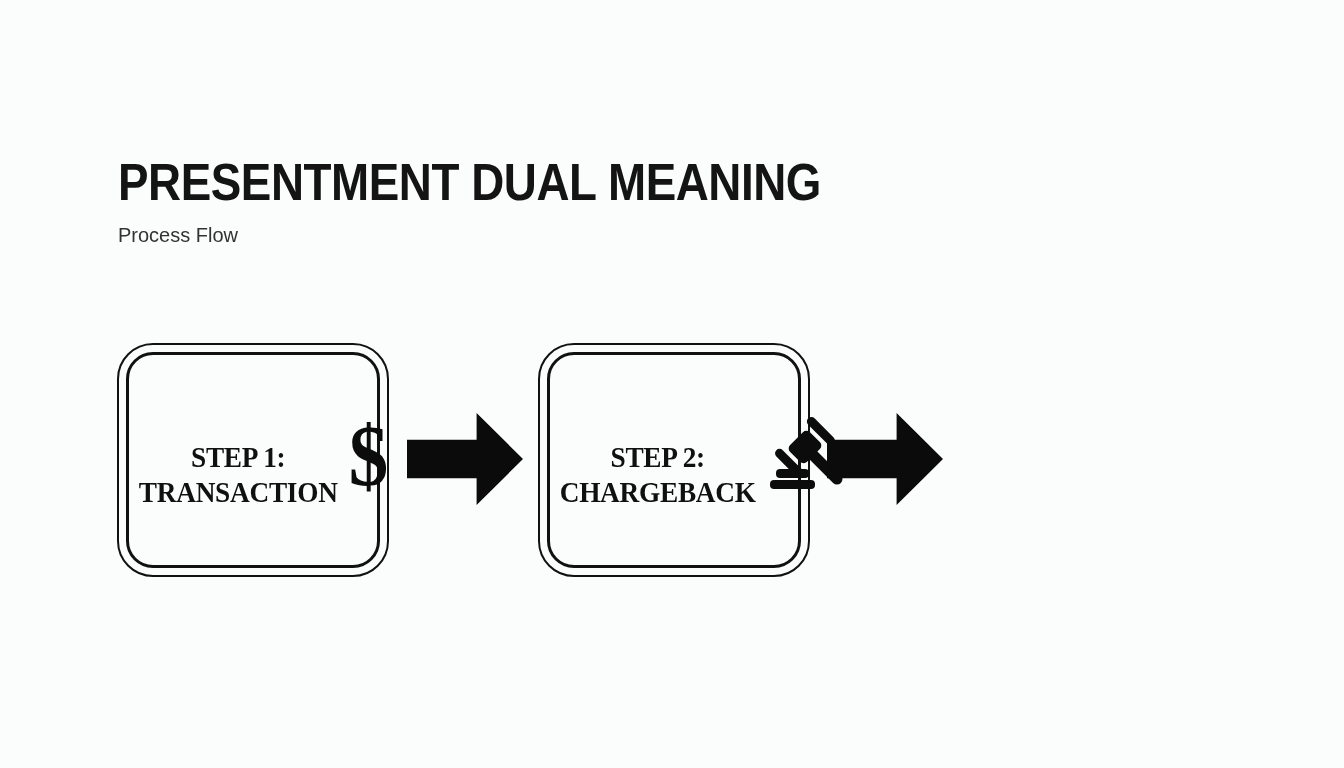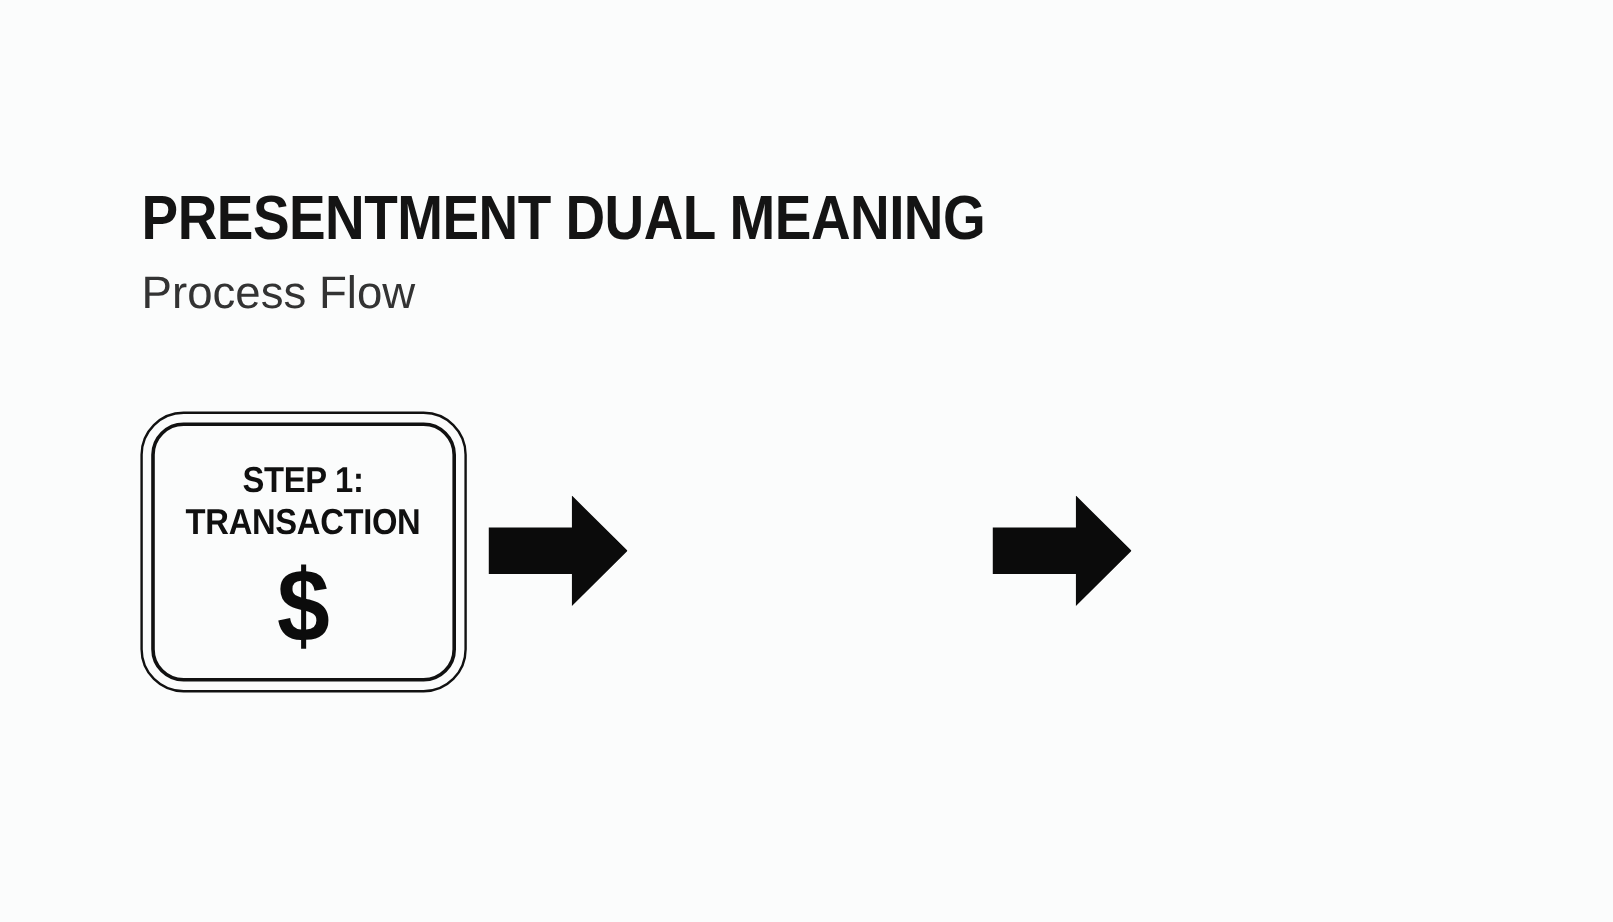--- a/index.html
+++ b/index.html
@@ -31,21 +31,21 @@
     color: #141414;
     transform: scaleX(0.88);
     transform-origin: left top;
     white-space: nowrap;
   }
 
   .page-subtitle {
     position: absolute;
     left: 118px;
     top: 192px;
-    font-size: 38px;
+    font-size: 20px;
     font-weight: 400;
     color: #333333;
     white-space: nowrap;
   }
 
   
   .step-box {
     position: absolute;
     top: 311px;
     width: 272px;
@@ -57,22 +57,23 @@
   .step-box.b1 { left: 117px; }
   .step-box.b2 { left: 538px; }
   .step-box.b3 { left: 962px; }
 
   .step-box-inner {
     position: absolute;
     inset: 7px;
     border: 3px solid #111111;
     border-radius: 27px;
     display: flex;
-    flex-direction: column;
+    flex-direction: row;
     align-items: center;
+    font-family: Liberation Serif, serif;
   }
 
   .step-label {
     margin-top: 28px;
     text-align: center;
     font-size: 30px;
     font-weight: 700;
     line-height: 35px;
     letter-spacing: -0.3px;
     color: #101010;
@@ -127,17 +128,39 @@
         <div>TRANSACTION</div>
       </div>
       <div class="step-icon-wrap">
         <span class="dollar-glyph">$</span>
       </div>
     </div>
   </div>
 
   <div class="flow-arrow a1"></div>
 
+  <div class="step-box b2">
+    <div class="step-box-inner">
+      <div class="step-label">
+        <div>STEP 2:</div>
+        <div>CHARGEBACK</div>
+      </div>
+      <div class="step-icon-wrap">
+        <span>
+          <svg width="80" height="74" viewBox="0 0 80 74" aria-hidden="true">
+            <g transform="rotate(45 40 30)">
+              <rect class="ink-fill" x="28" y="16" width="24" height="28" rx="5"></rect>
+              <rect class="ink-fill" x="22" y="3" width="36" height="9" rx="4.5"></rect>
+              <rect class="ink-fill" x="22" y="48" width="36" height="9" rx="4.5"></rect>
+            </g>
+            <line class="ink-stroke" x1="48" y1="38" x2="72" y2="62" stroke-width="11" stroke-linecap="round"></line>
+            <rect class="ink-fill" x="11" y="52" width="33" height="9" rx="4"></rect>
+            <rect class="ink-fill" x="5" y="63" width="45" height="9" rx="4"></rect>
+          </svg>
+        </span>
+      </div>
+    </div>
+  </div>
 
   <div class="flow-arrow a2"></div>
 
 
 </div>
 
 </body></html>

